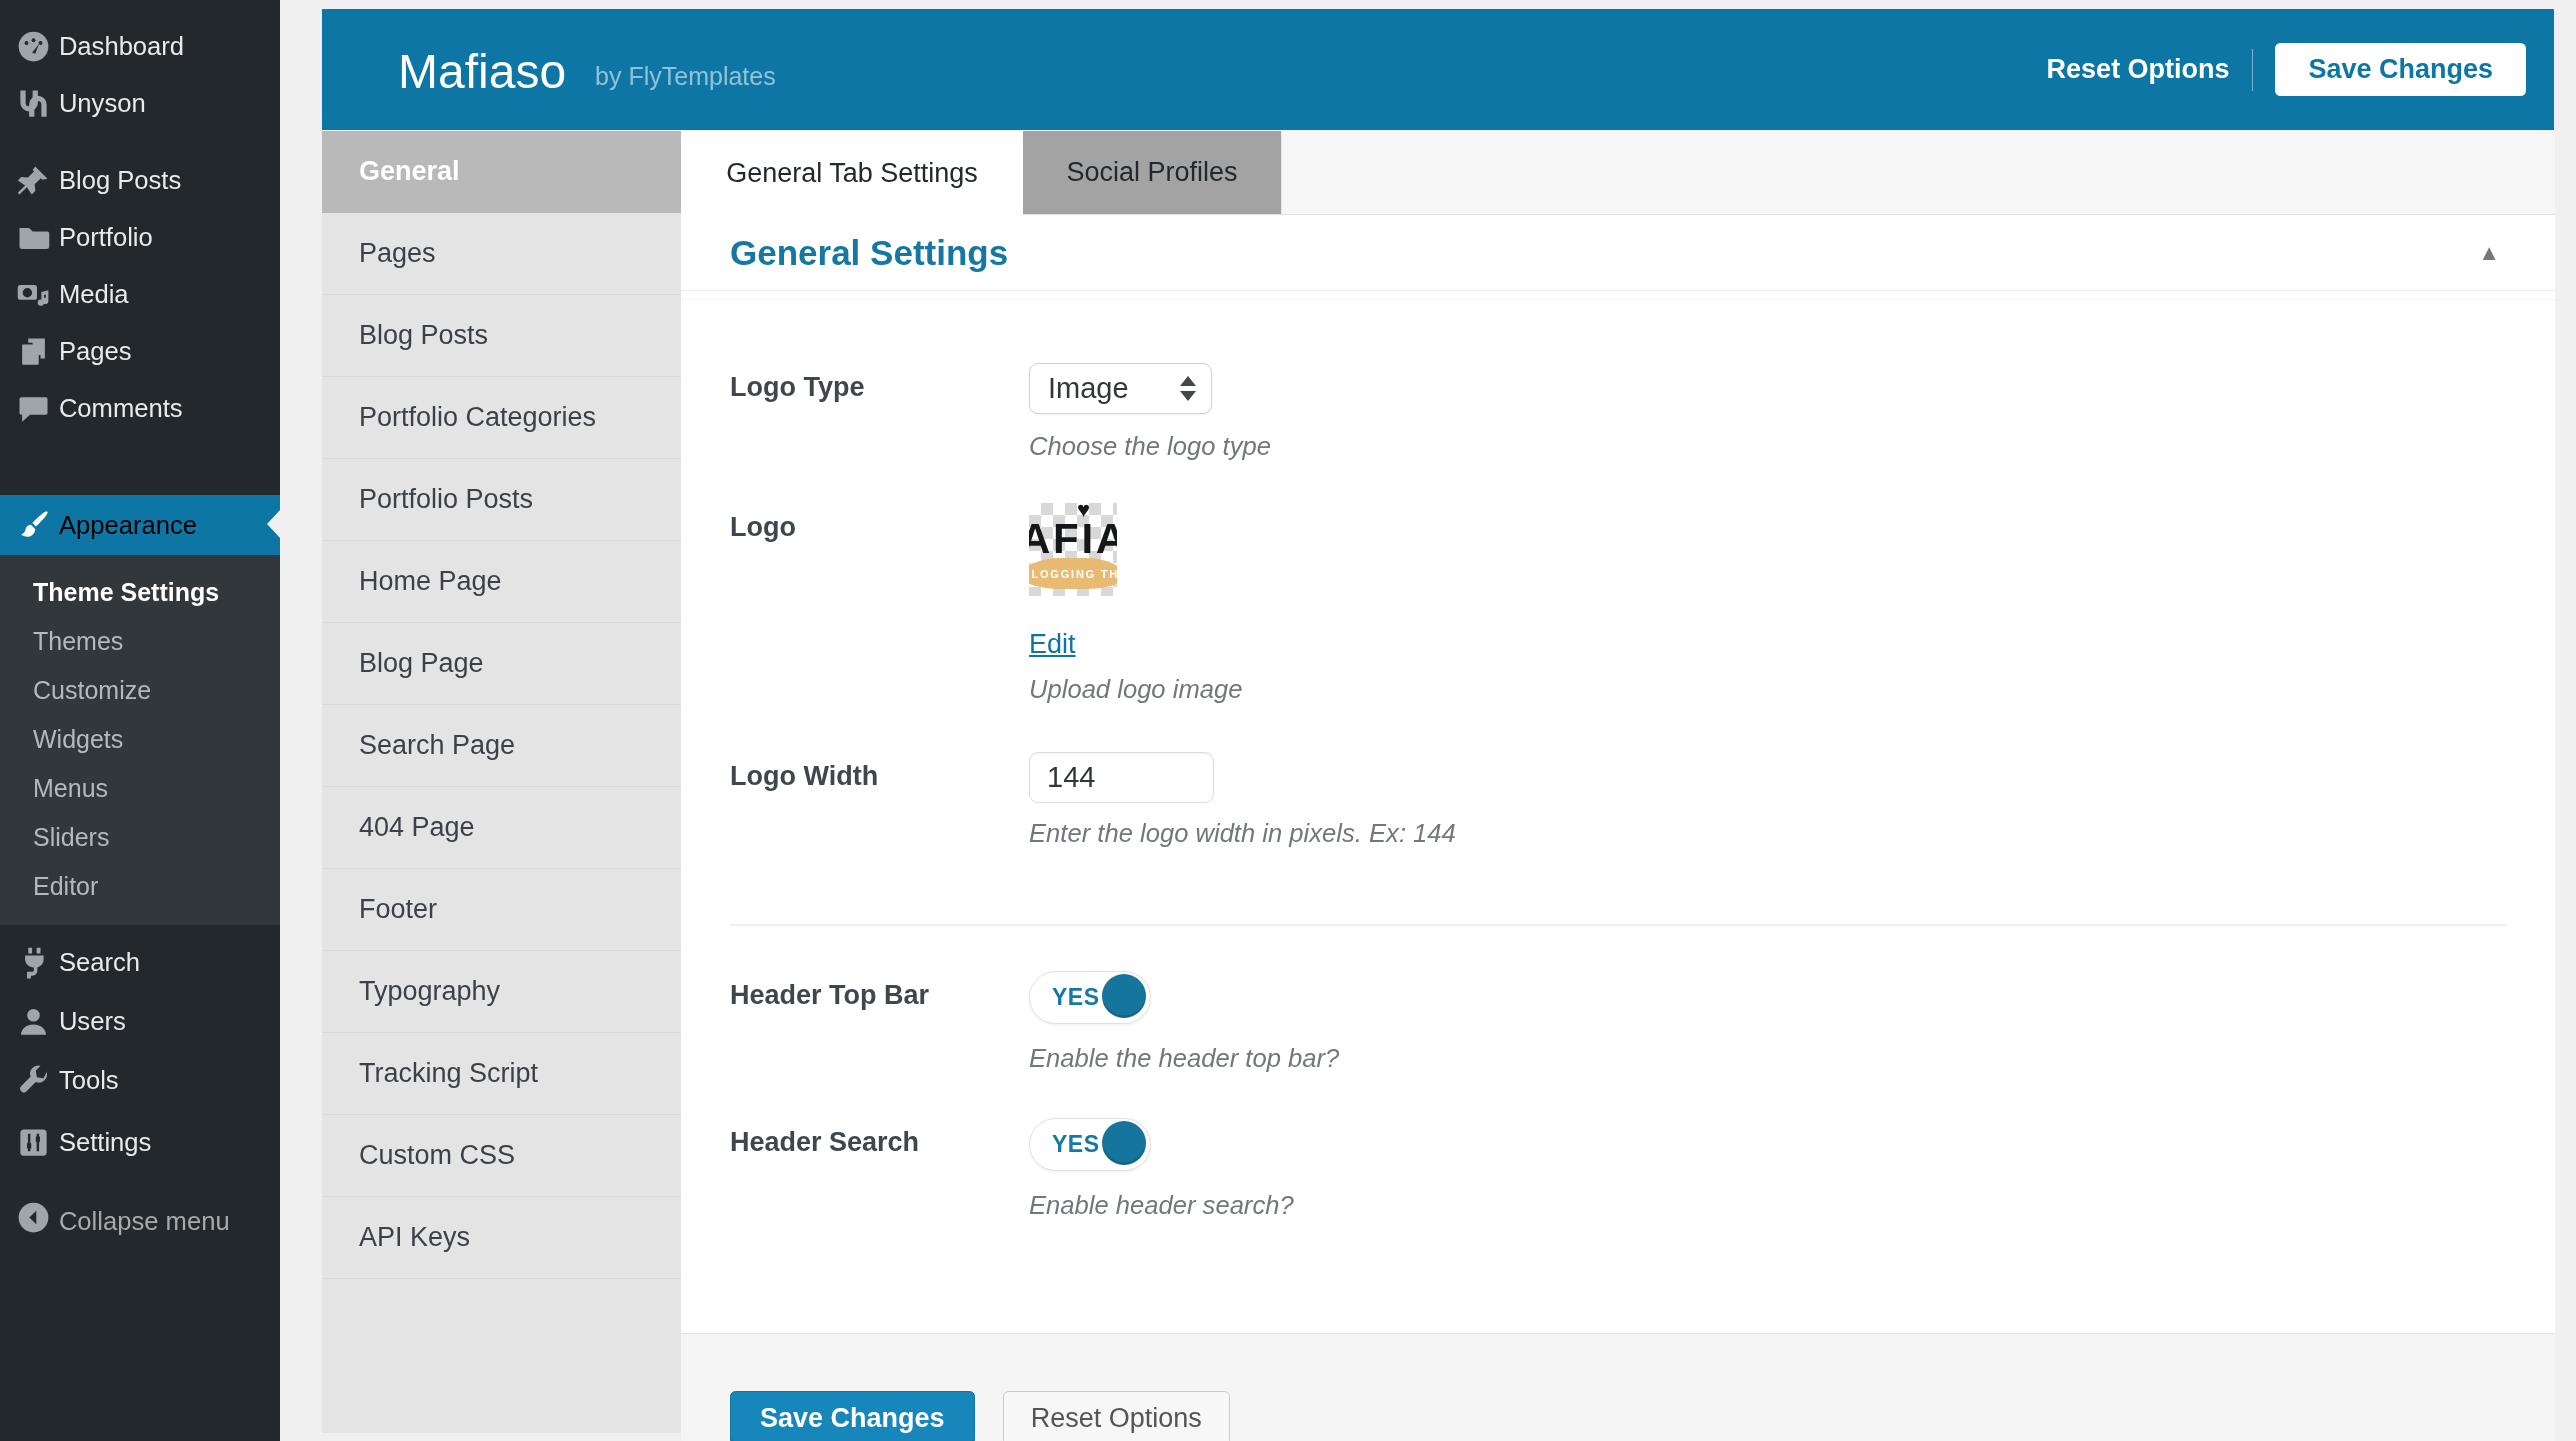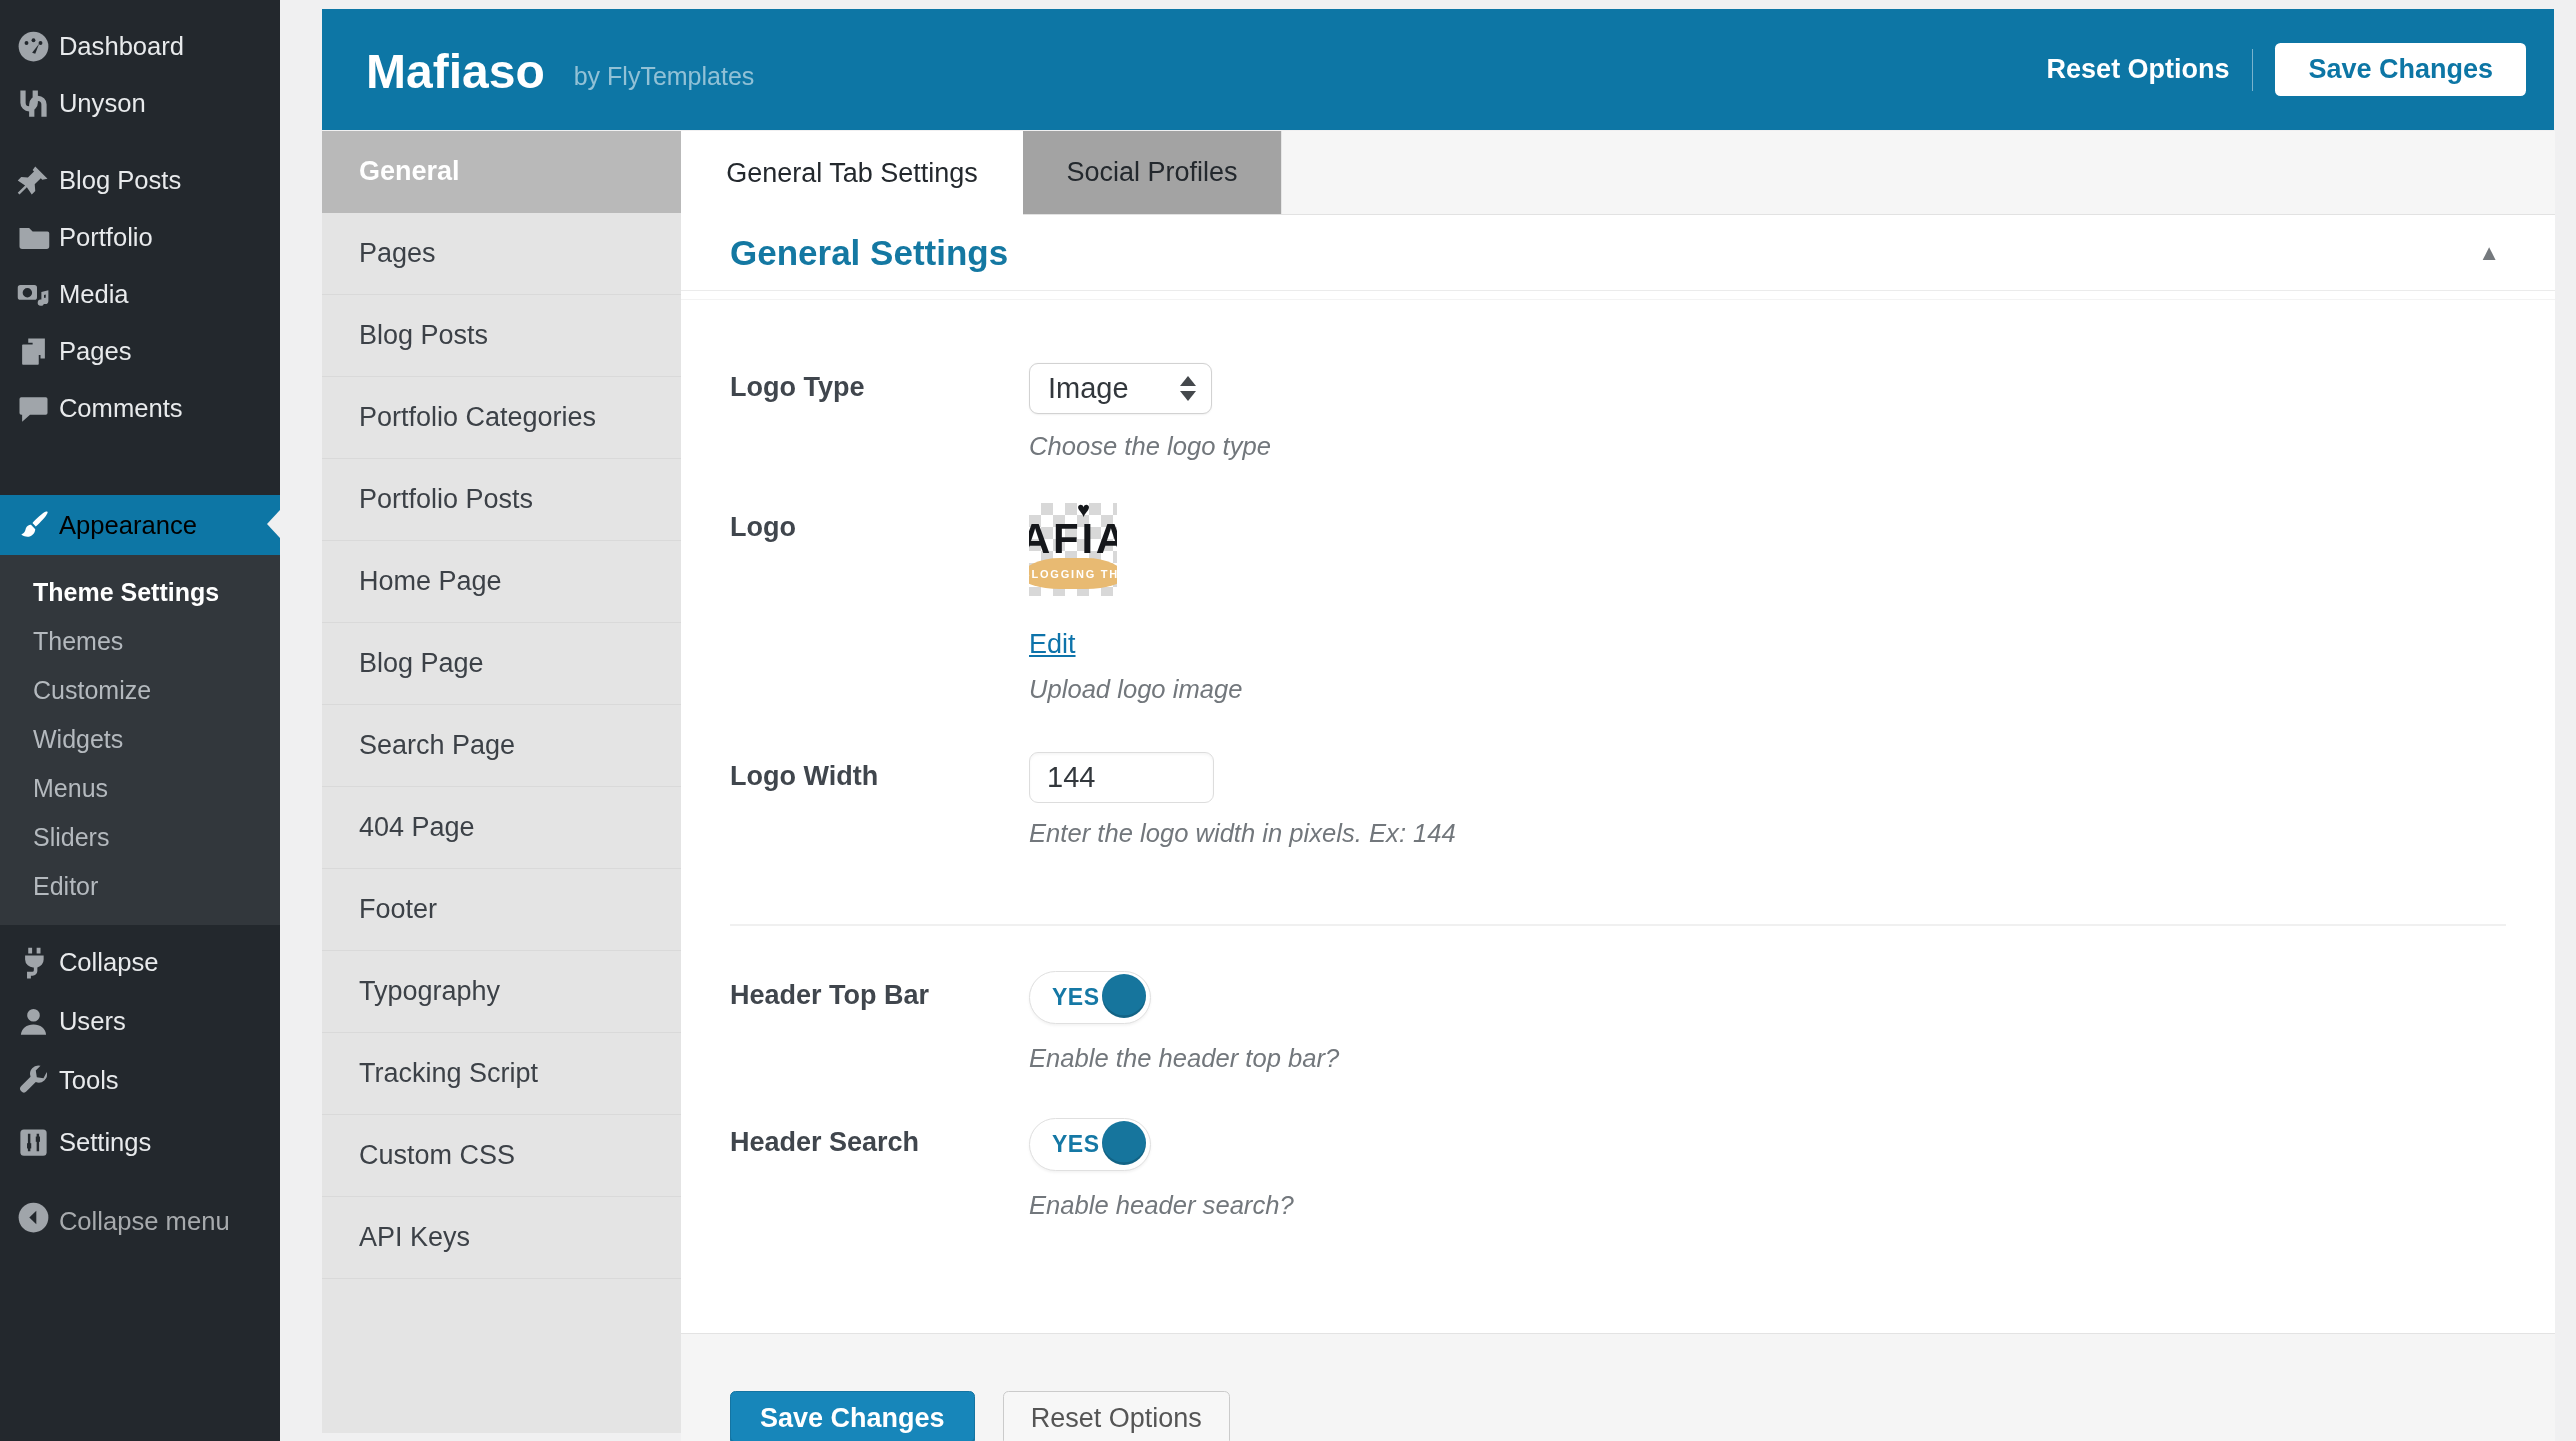--- a/index.html
+++ b/index.html
@@ -18,21 +18,21 @@
     border-top:14.6px solid transparent; border-bottom:14.6px solid transparent; border-right:13.7px solid #f0f0f1; }
   .sp22 { height:20px; } .sp64 { height:58px; } .sp8 { height:7.3px; } .sp4 { height:3.7px; } .sp5 { height:4.6px; }
   .submenu { background:#32373c; padding:12.8px 0 14.6px; }
   .smi { height:49px; line-height:49px; padding-left:33px; font-size:25px; color:#b4b9be; cursor:pointer; }
   .smi.current { color:#fff; font-weight:bold; }
   .mi2 { height:59px; }
 
   
   .plugin-header { position:absolute; left:322px; top:9px; width:2232px; height:121px; background:var(--accent,#0d76a5);
     display:flex; align-items:center; color:#fff; }
-  .ph-title { font-size:48px; font-weight:700; margin-left:44px; line-height:1; padding-top:5.5px; }
+  .ph-title { font-size:48px; font-weight:400; margin-left:76px; line-height:1; padding-top:5.5px; }
   .ph-sub { font-size:25px; color:rgba(255,255,255,0.55); margin-left:29px; padding-top:14.6px; }
   .ph-right { margin-left:auto; display:flex; align-items:center; margin-right:28px; }
   .ph-reset { font-size:27px; font-weight:bold; cursor:pointer; }
   .ph-divider { width:1.8px; height:42px; background:rgba(255,255,255,0.45); margin:0 22px; }
   .ph-save { background:#fff; color:var(--accent,#0d76a5); font-size:27px; font-weight:bold; height:53px;
     padding:0 33px; border:none; border-radius:5.5px; cursor:pointer; font-family:inherit; }
 
   
   .settings-nav { position:absolute; left:322px; top:131px; width:360px; bottom:8px; background:#e4e4e4; }
   .sn-item { height:82px; border-bottom:1.8px solid #d9d9d9; display:flex; align-items:center; padding-left:37px;
@@ -207,21 +207,21 @@
   </div>
 
   <div class="sp8"></div>
 
   <div class="mi mi2">
     <span class="ic">
       <svg viewBox="0 0 20 20">
           <path d="M7 1.5h2.2v3.4H7zM11.8 1.5H14v3.4h-2.2zM5.2 6h10.6v2.3a4.6 4.6 0 0 1-3.6 4.5v2a2.7 2.7 0 0 1-2.7 2.7h-1v1.7H6.3v-3.9h3a.9.9 0 0 0 .9-.9v-1.6A4.6 4.6 0 0 1 5.2 8.3z"></path>
         </svg>
     </span>
-    <span>Collapse</span>
+    <span>Search</span>
   </div>
 
   <div class="mi mi2">
     <span class="ic">
       <svg viewBox="0 0 20 20">
           <path d="M10 2.8a3.6 3.6 0 1 1 0 7.2 3.6 3.6 0 0 1 0-7.2z"></path>
           <path d="M2.8 17.5c.3-3.6 3.3-5.8 7.2-5.8s6.9 2.2 7.2 5.8z"></path>
         </svg>
     </span>
     <span>Users</span>

